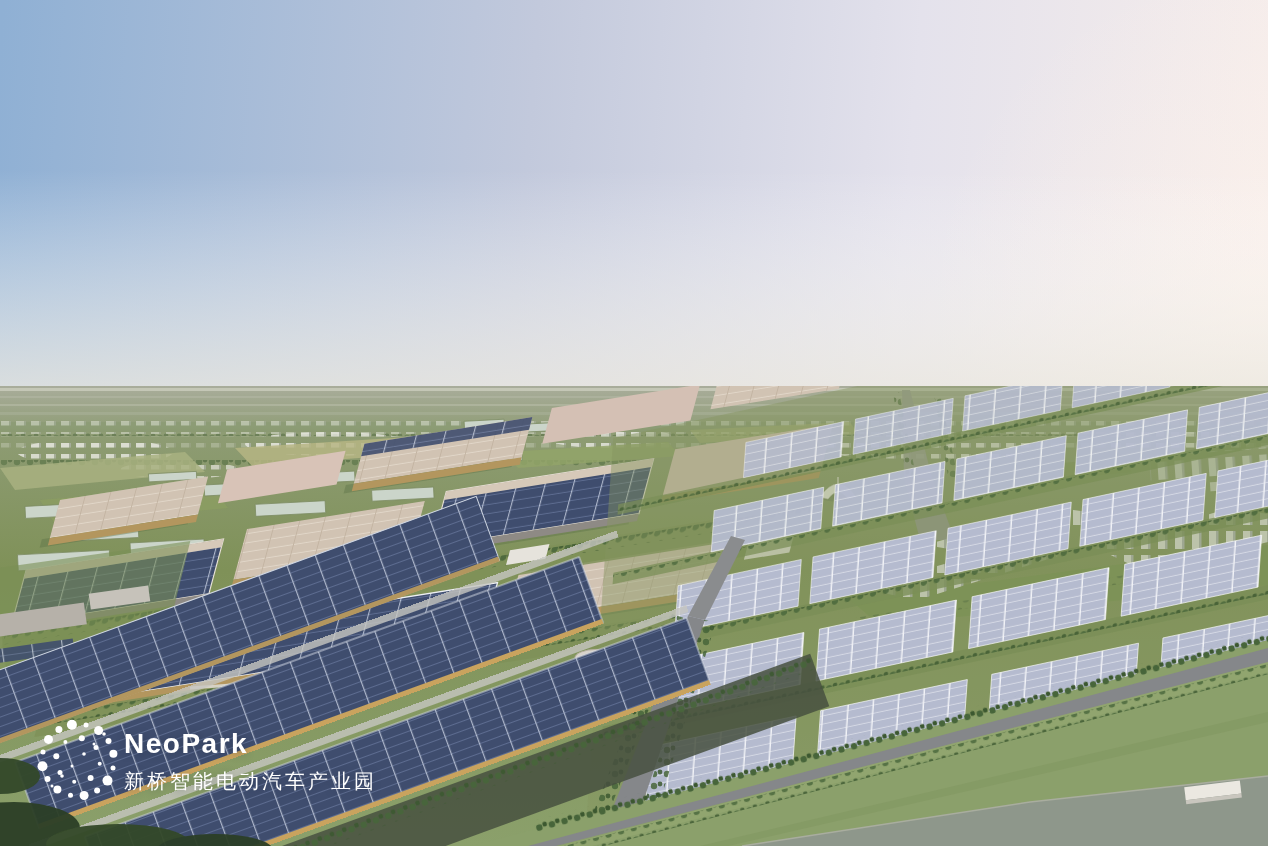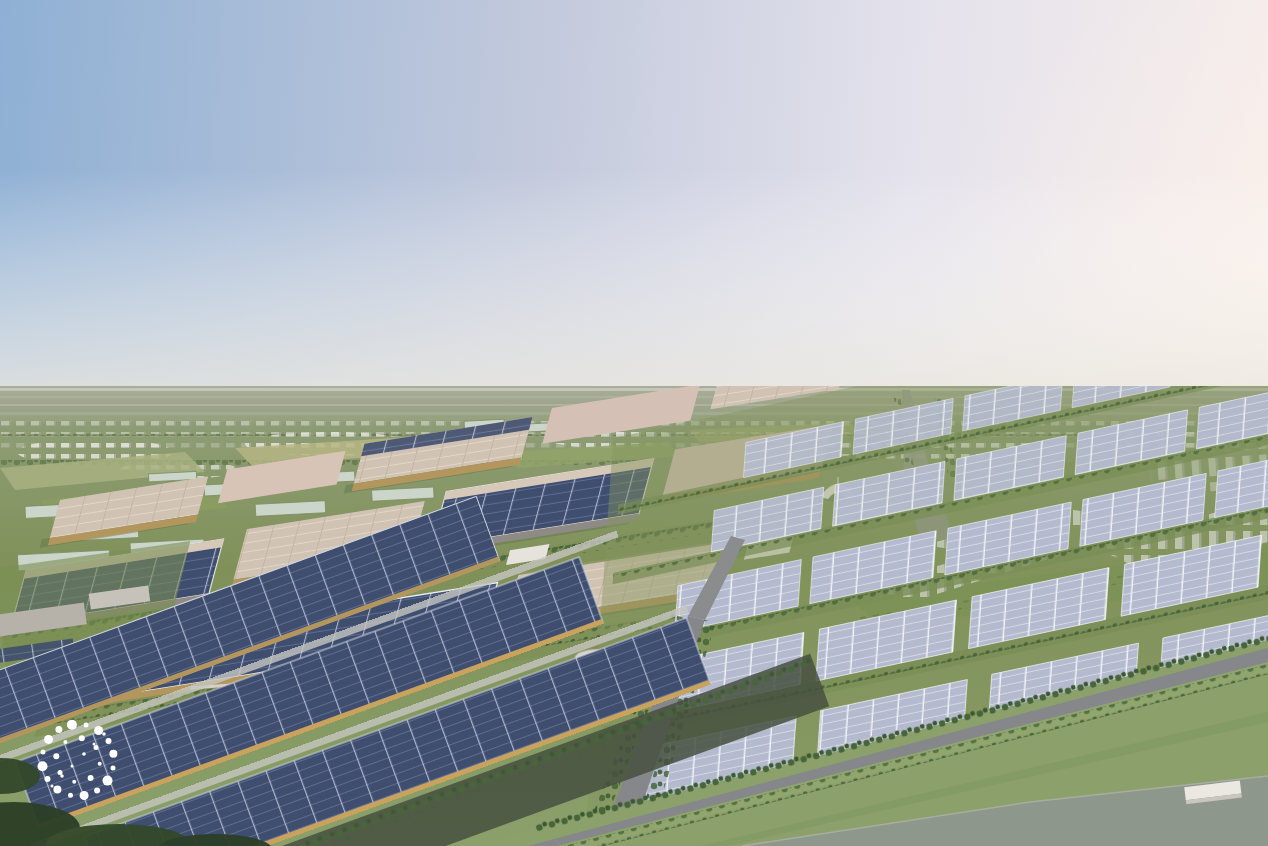--- a/index.html
+++ b/index.html
@@ -368,14 +368,18 @@
       <circle cx="54.6" cy="60.0" r="3"></circle>
           <circle cx="63.7" cy="45.8" r="2"></circle>
       <circle cx="16" cy="68" r="1.5"></circle>
           <circle cx="26" cy="58" r="1.8"></circle>
       <circle cx="36" cy="48" r="1.5"></circle>
           <circle cx="48" cy="36" r="1.8"></circle>
       <circle cx="58" cy="26" r="1.5"></circle>
           <circle cx="68" cy="16" r="1.8"></circle>
     </g>
   </svg>
+  <div class="logo-text">
+    <div class="logo-name">NeoPark</div>
+    <div class="logo-sub">新桥智能电动汽车产业园</div>
+  </div>
 </div>
 </div>
 
 </body></html>

